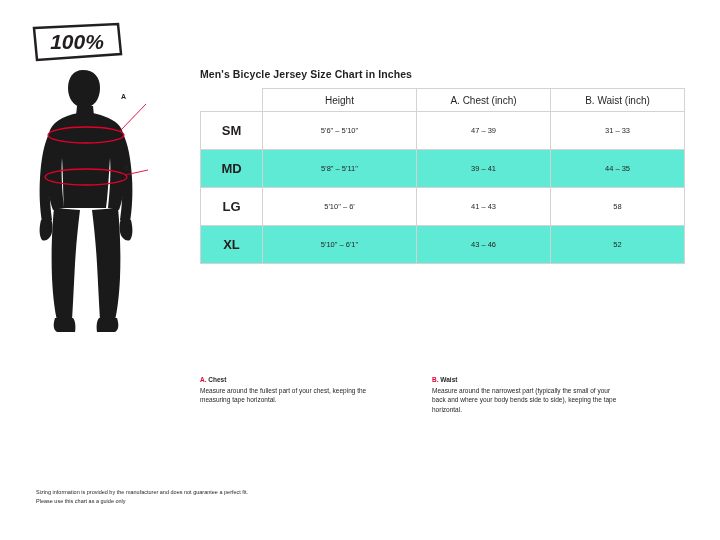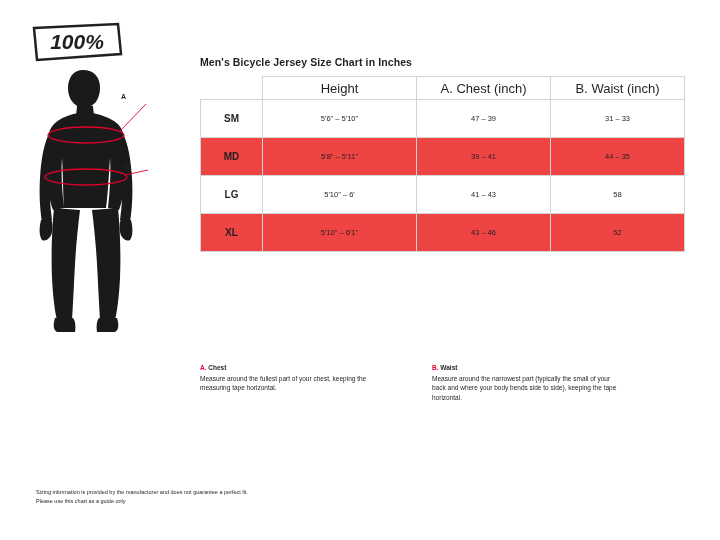--- a/index.html
+++ b/index.html
@@ -49,21 +49,21 @@
     color: #231f20;
     letter-spacing: 0.2px;
   }
   #anno-a-label { left: 121px; top: 93px; }
   #anno-b-label { left: 124px; top: 164px; }
 
   
   #content {
     position: absolute;
     left: 200px;
-    top: 4px;
+    top: 16px;
     width: 500px;
     height: 500px;
   }
 
   #chart-title {
     position: absolute;
     left: 0;
     top: 52px;
     font-size: 10.5px;
     font-weight: bold;
@@ -85,44 +85,44 @@
     border: 1px solid #d3d3d3;
     height: 37px;
     font-size: 7.5px;
     text-align: center;
     vertical-align: middle;
     font-weight: normal;
     color: #231f20;
     padding: 0;
   }
   #size-table thead th {
-    font-size: 13px;
+    font-size: 10px;
     font-weight: normal;
     height: 22px;
     background: #ffffff;
     margin-left: 6px;
   }
   #size-table thead th.corner {
     border: none;
     background: transparent;
   }
   #size-table col.c0 { width: 62px; }
   #size-table col.c1 { width: 154px; }
   #size-table col.c2 { width: 134px; }
   #size-table col.c3 { width: 134px; }
 
   #size-table tbody tr td {
     background: #ffffff;
   }
   #size-table tbody tr.alt td {
-    background: #ef4444;
+    background: #5eead4;
   }
   #size-table tbody td.size-cell {
     font-weight: bold;
-    font-size: 10px;
+    font-size: 13px;
   }
 
   
   #how-to-title {
     position: absolute;
     left: 0;
     top: 342px;
     font-size: 11px;
     font-weight: bold;
     color: #231f20;

